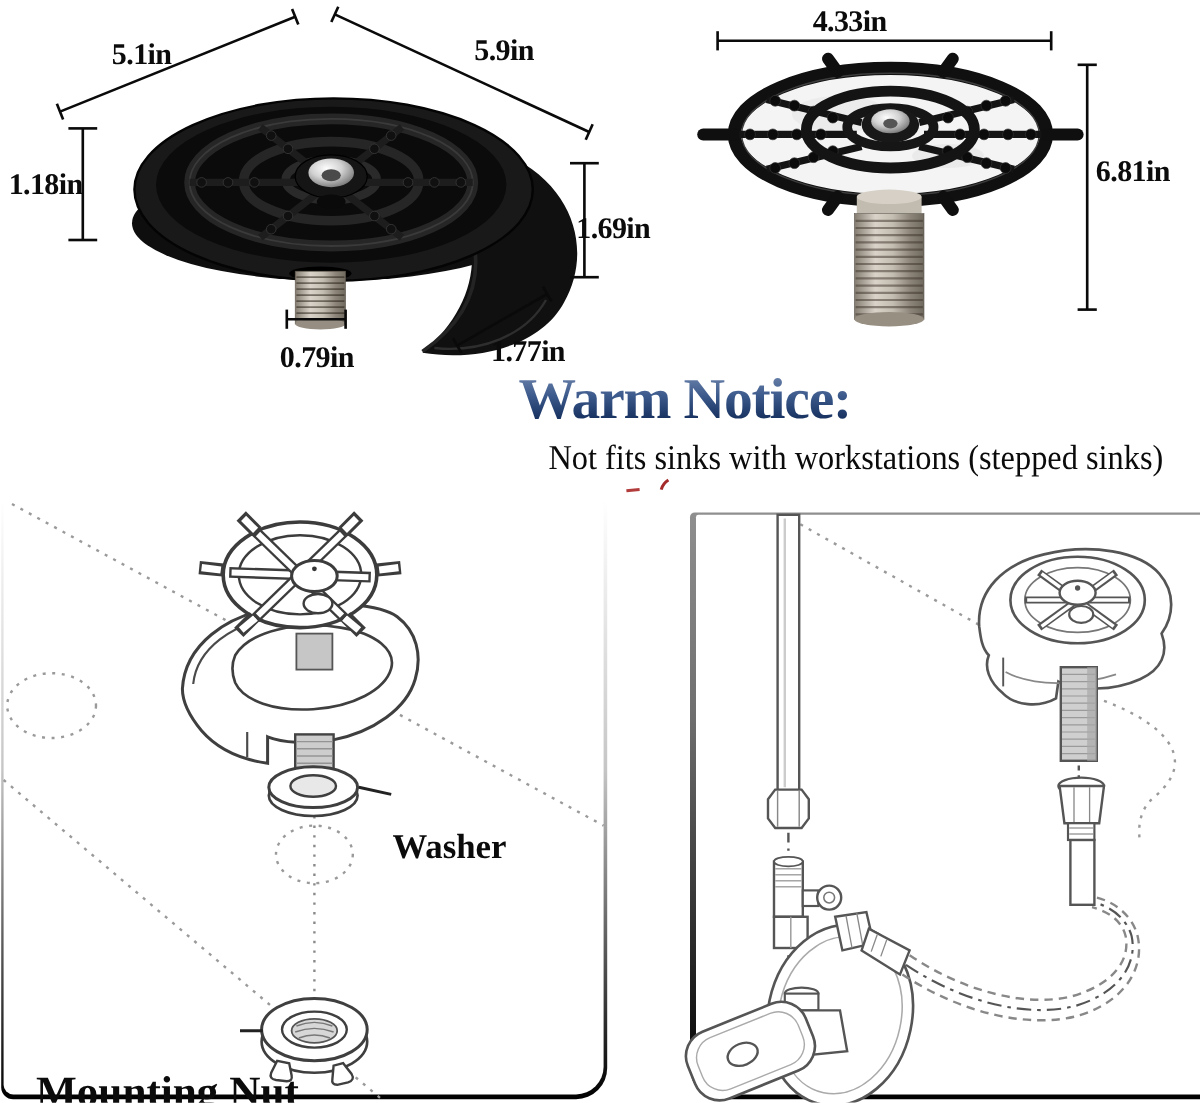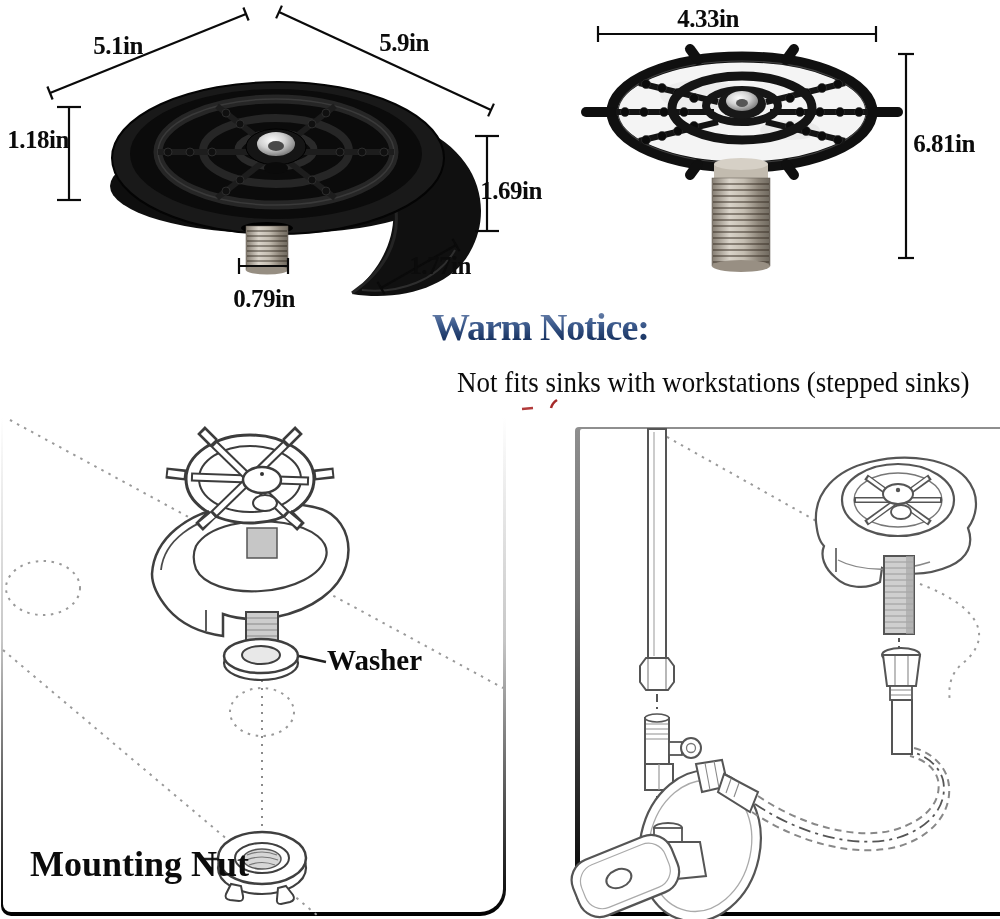--- a/index.html
+++ b/index.html
@@ -15,22 +15,22 @@
       background:linear-gradient(180deg,rgba(170,170,170,0) 0%,rgba(150,150,150,.55) 45%,#2a2a2a 88%,#000 100%);}
   #panel-left .panel-inner{border-radius:2px 2px 23px 8px;}
   #panel-right{left:575px;top:427px;width:432px;height:489px;
       padding:2px 0 4px 5px;box-sizing:border-box;
       border-radius:4px 0 0 26px;
       background:linear-gradient(180deg,#8f8f8f 0%,#6e6e6e 35%,#111 88%,#000 100%);}
   #panel-right .panel-inner{border-radius:2px 0 0 23px;}
   svg.art{position:absolute;inset:0;z-index:2;pointer-events:none;}
   .txt{position:absolute;z-index:3;color:#0b0b0b;white-space:nowrap;}
   .dim{font-weight:bold;font-size:25px;letter-spacing:-0.5px;transform:translateX(-50%);}
-  .lbl{font-weight:bold;font-size:29px;}
-  #notice-title{left:432px;top:305px;font-size:38px;font-weight:bold;letter-spacing:-1px;
+  .lbl{font-weight:bold;font-size:29px;margin-top:46px;}
+  #notice-title{left:432px;top:305px;font-size:48px;font-weight:bold;letter-spacing:-1px;
       background:linear-gradient(180deg,#8094b8 0%,#3c5a8c 45%,#122c5a 85%);
       -webkit-background-clip:text;background-clip:text;color:transparent;text-align:center;}
   #notice-body{left:457px;top:366px;font-size:29px;transform:scaleX(.93);transform-origin:left top;}
 </style>
 </head>
 <body>
 
 <div class="stage">
 
   <div class="panel" id="panel-left">
@@ -415,24 +415,24 @@
         <line x1="908" y1="656" x2="908" y2="685" stroke="#888" stroke-width="1.1"></line>
         <rect x="890" y="686" width="22" height="14" fill="#fff" stroke="#555" stroke-width="1.8"></rect>
         <line x1="891" y1="690" x2="911" y2="690" stroke="#888" stroke-width="1"></line>
         <line x1="891" y1="695" x2="911" y2="695" stroke="#888" stroke-width="1"></line>
         <rect x="892" y="700" width="20" height="54" fill="#fff" stroke="#555" stroke-width="2"></rect>
       </g>
     </g>
   </svg>
 
   <div class="txt dim" style="left:118px;top:32px">5.1in</div>
-  <div class="txt dim" style="left:404px;top:29px">5.9in</div>
-  <div class="txt dim" style="left:38px;top:126px">1.18in</div>
+  <div class="txt dim" style="left:420px;top:29px">5.9in</div>
+  <div class="txt dim" style="left:38px;top:141px">1.18in</div>
   <div class="txt dim" style="left:511px;top:177px">1.69in</div>
-  <div class="txt dim" style="left:440px;top:252px">1.77in</div>
+  <div class="txt dim" style="left:440px;top:280px">1.77in</div>
   <div class="txt dim" style="left:264px;top:285px">0.79in</div>
   <div class="txt dim" style="left:708px;top:5px">4.33in</div>
   <div class="txt dim" style="left:944px;top:130px">6.81in</div>
 
   <div class="txt" id="notice-title">Warm Notice:</div>
   <div class="txt" id="notice-body">Not fits sinks with workstations (stepped sinks)</div>
 
   <div class="txt lbl" style="left:327px;top:644px">Washer</div>
   <div class="txt lbl" style="left:30px;top:843px;font-size:36px">Mounting Nut</div>
 </div>

